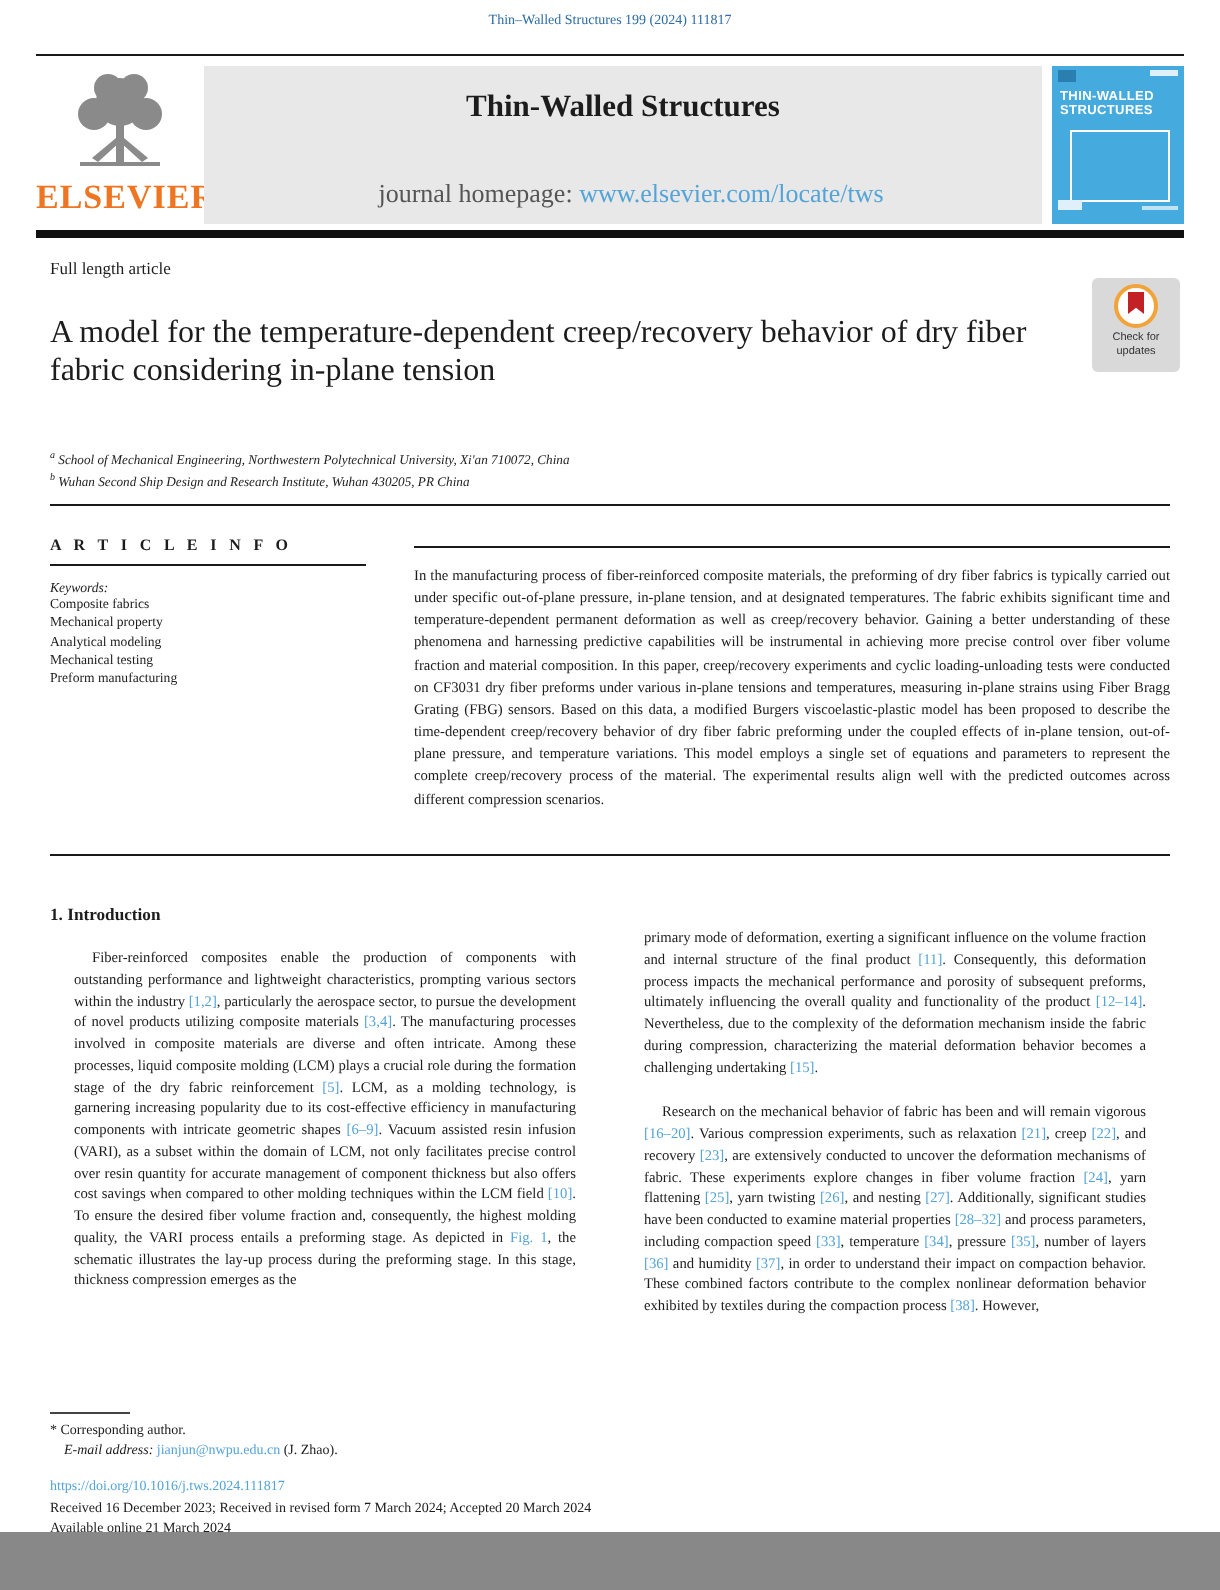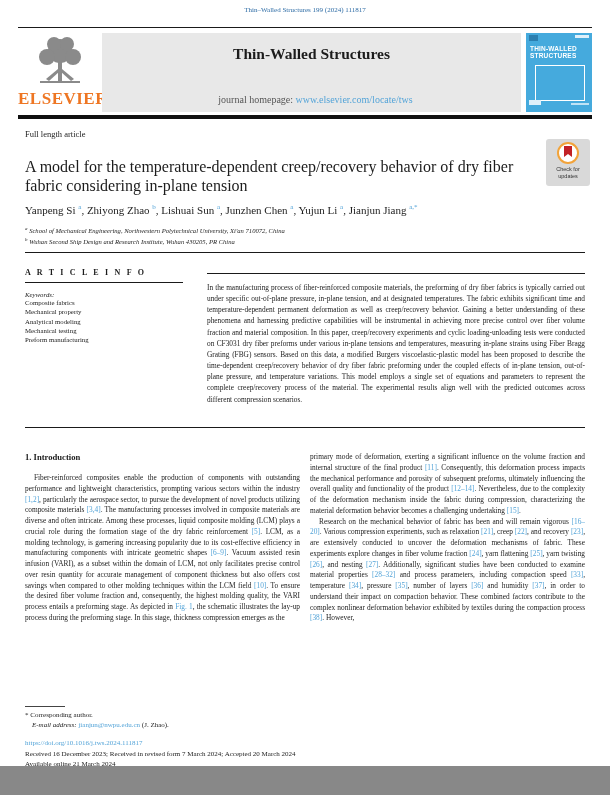--- a/index.html
+++ b/index.html
@@ -12,21 +12,21 @@
   .rule-top{position:absolute;top:27px;left:18px;width:574px;height:1px;background:#1a1a1a;}
 
   
   .header-row{position:absolute;top:33px;left:18px;width:574px;height:79px;display:flex;}
   .logo-block{width:84px;background:#fff;position:relative;text-align:center;}
   .logo-tree{display:block;margin:2px auto 0 auto;}
   .logo-word{font-size:17px;color:#ee7623;letter-spacing:.5px;font-weight:bold;}
   .banner{flex:1;background:#e8e8e8;text-align:center;position:relative;}
   .contents-line{font-size:7.5px;margin-top:8px;}
   .journal-title{font-size:15.5px;font-weight:bold;margin-top:12px;}
-  .homepage-line{font-size:10px;position:absolute;bottom:7px;left:0;right:4px;color:#555;padding-left:12px;}
+  .homepage-line{font-size:13px;position:absolute;bottom:7px;left:0;right:4px;color:#555;padding-left:12px;}
   .link{color:#54a4d8;text-decoration:none;cursor:pointer;}
   .cover{width:66px;margin-left:5px;background:#45aadd;position:relative;overflow:hidden;}
   .cover-topline{position:absolute;top:2px;left:3px;right:3px;display:flex;justify-content:space-between;}
   .cover-chip{width:9px;height:6px;background:#2b7fb0;}
   .cover-chip2{width:14px;height:3px;background:#dff0fa;}
   .cover-title{position:absolute;top:12px;left:4px;color:#fff;font-family:"Liberation Sans",sans-serif;
                font-weight:bold;font-size:6.5px;line-height:7px;text-align:left;letter-spacing:.2px;}
   .cover-box{position:absolute;top:32px;left:9px;width:48px;height:34px;border:1px solid #ffffff;}
   .cover-bottom{position:absolute;bottom:7px;left:3px;width:12px;height:5px;background:#dff0fa;}
   .cover-bottom2{position:absolute;bottom:7px;right:3px;width:18px;height:2px;background:#bfe2f5;}
@@ -58,21 +58,21 @@
   .heading-rule{height:1px;background:#1a1a1a;margin-top:5px;margin-bottom:8px;}
   .kw-label{font-size:6.8px;font-style:italic;}
   .kw-item{font-size:6.8px;line-height:9.3px;}
   .abstract-text{font-size:7.35px;line-height:11.15px;text-align:justify;}
   .rule2{position:absolute;top:427px;left:25px;width:560px;height:1px;background:#1a1a1a;}
 
   
   .body-cols{position:absolute;top:452px;left:25px;width:560px;display:flex;gap:10px;}
   .col{width:275px;}
   .sec-heading{font-size:8.6px;font-weight:bold;margin:0 0 11px 0;}
-  .para{font-size:7.35px;line-height:10.75px;text-align:justify;margin:0;}
+  .para{font-size:7.35px;line-height:10.75px;text-align:justify;margin:12px;}
   .indent{text-indent:9px;}
 
   
   .fn-rule{position:absolute;top:706px;left:25px;width:40px;height:1px;background:#444;}
   .fn1{position:absolute;top:711px;left:25px;font-size:7px;}
   .fn2{position:absolute;top:721px;left:32px;font-size:7px;}
   .fn2 .em{font-style:italic;}
   .doi{position:absolute;top:739px;left:25px;font-size:7px;}
   .received{position:absolute;top:750px;left:25px;font-size:7px;}
   .available{position:absolute;top:760px;left:25px;font-size:7px;}
@@ -129,21 +129,20 @@
   <div class="badge">
     <div class="badge-circle">
         <div class="badge-mark"></div>
       </div>
     <div class="badge-text">
       <div>Check for</div>
       <div>updates</div>
     </div>
   </div>
 
-  <div class="authors"><span>Yanpeng Si <sup class="sup-link">a</sup></span>, <span>Zhiyong Zhao <sup class="sup-link">b</sup></span>, <span>Lishuai Sun <sup class="sup-link">a</sup></span>, <span>Junzhen Chen <sup class="sup-link">a</sup></span>, <span>Yujun Li <sup class="sup-link">a</sup></span>, <span>Jianjun Jiang <sup class="sup-link">a,*</sup></span></div>
   <div class="affils">
       <div><sup>a</sup> School of Mechanical Engineering, Northwestern Polytechnical University, Xi'an 710072, China</div>
       <div><sup>b</sup> Wuhan Second Ship Design and Research Institute, Wuhan 430205, PR China</div>
     </div>
   <div class="rule1"></div>
 
   <div class="info-col">
     <div class="block-heading">A R T I C L E  I N F O</div>
     <div class="heading-rule"></div>
     <div class="kw-label">Keywords:</div>

